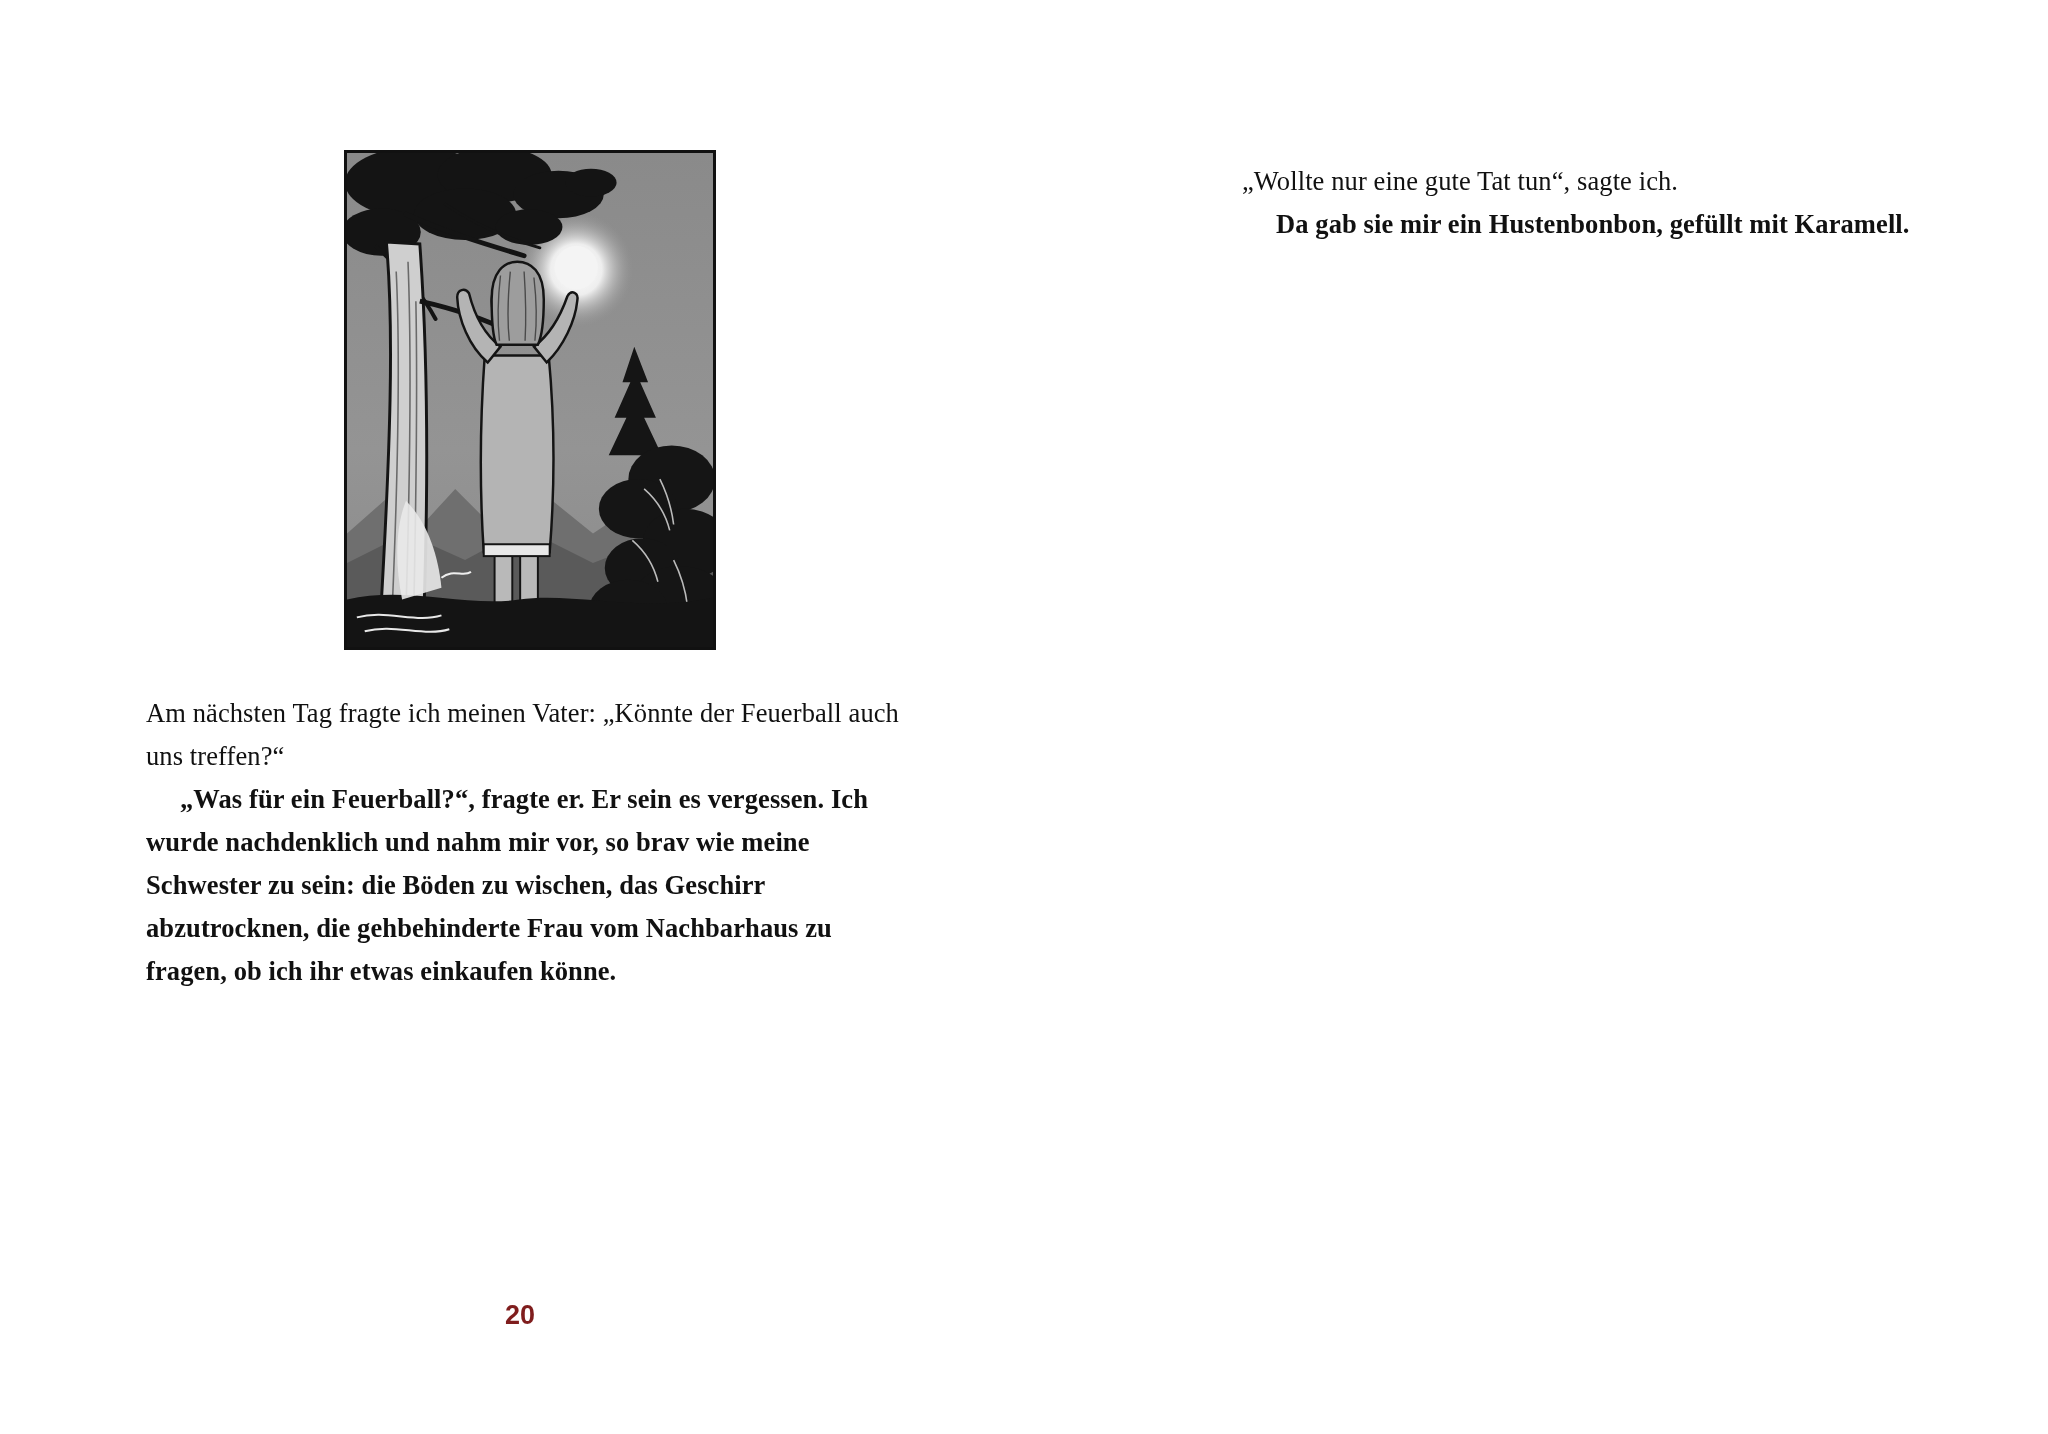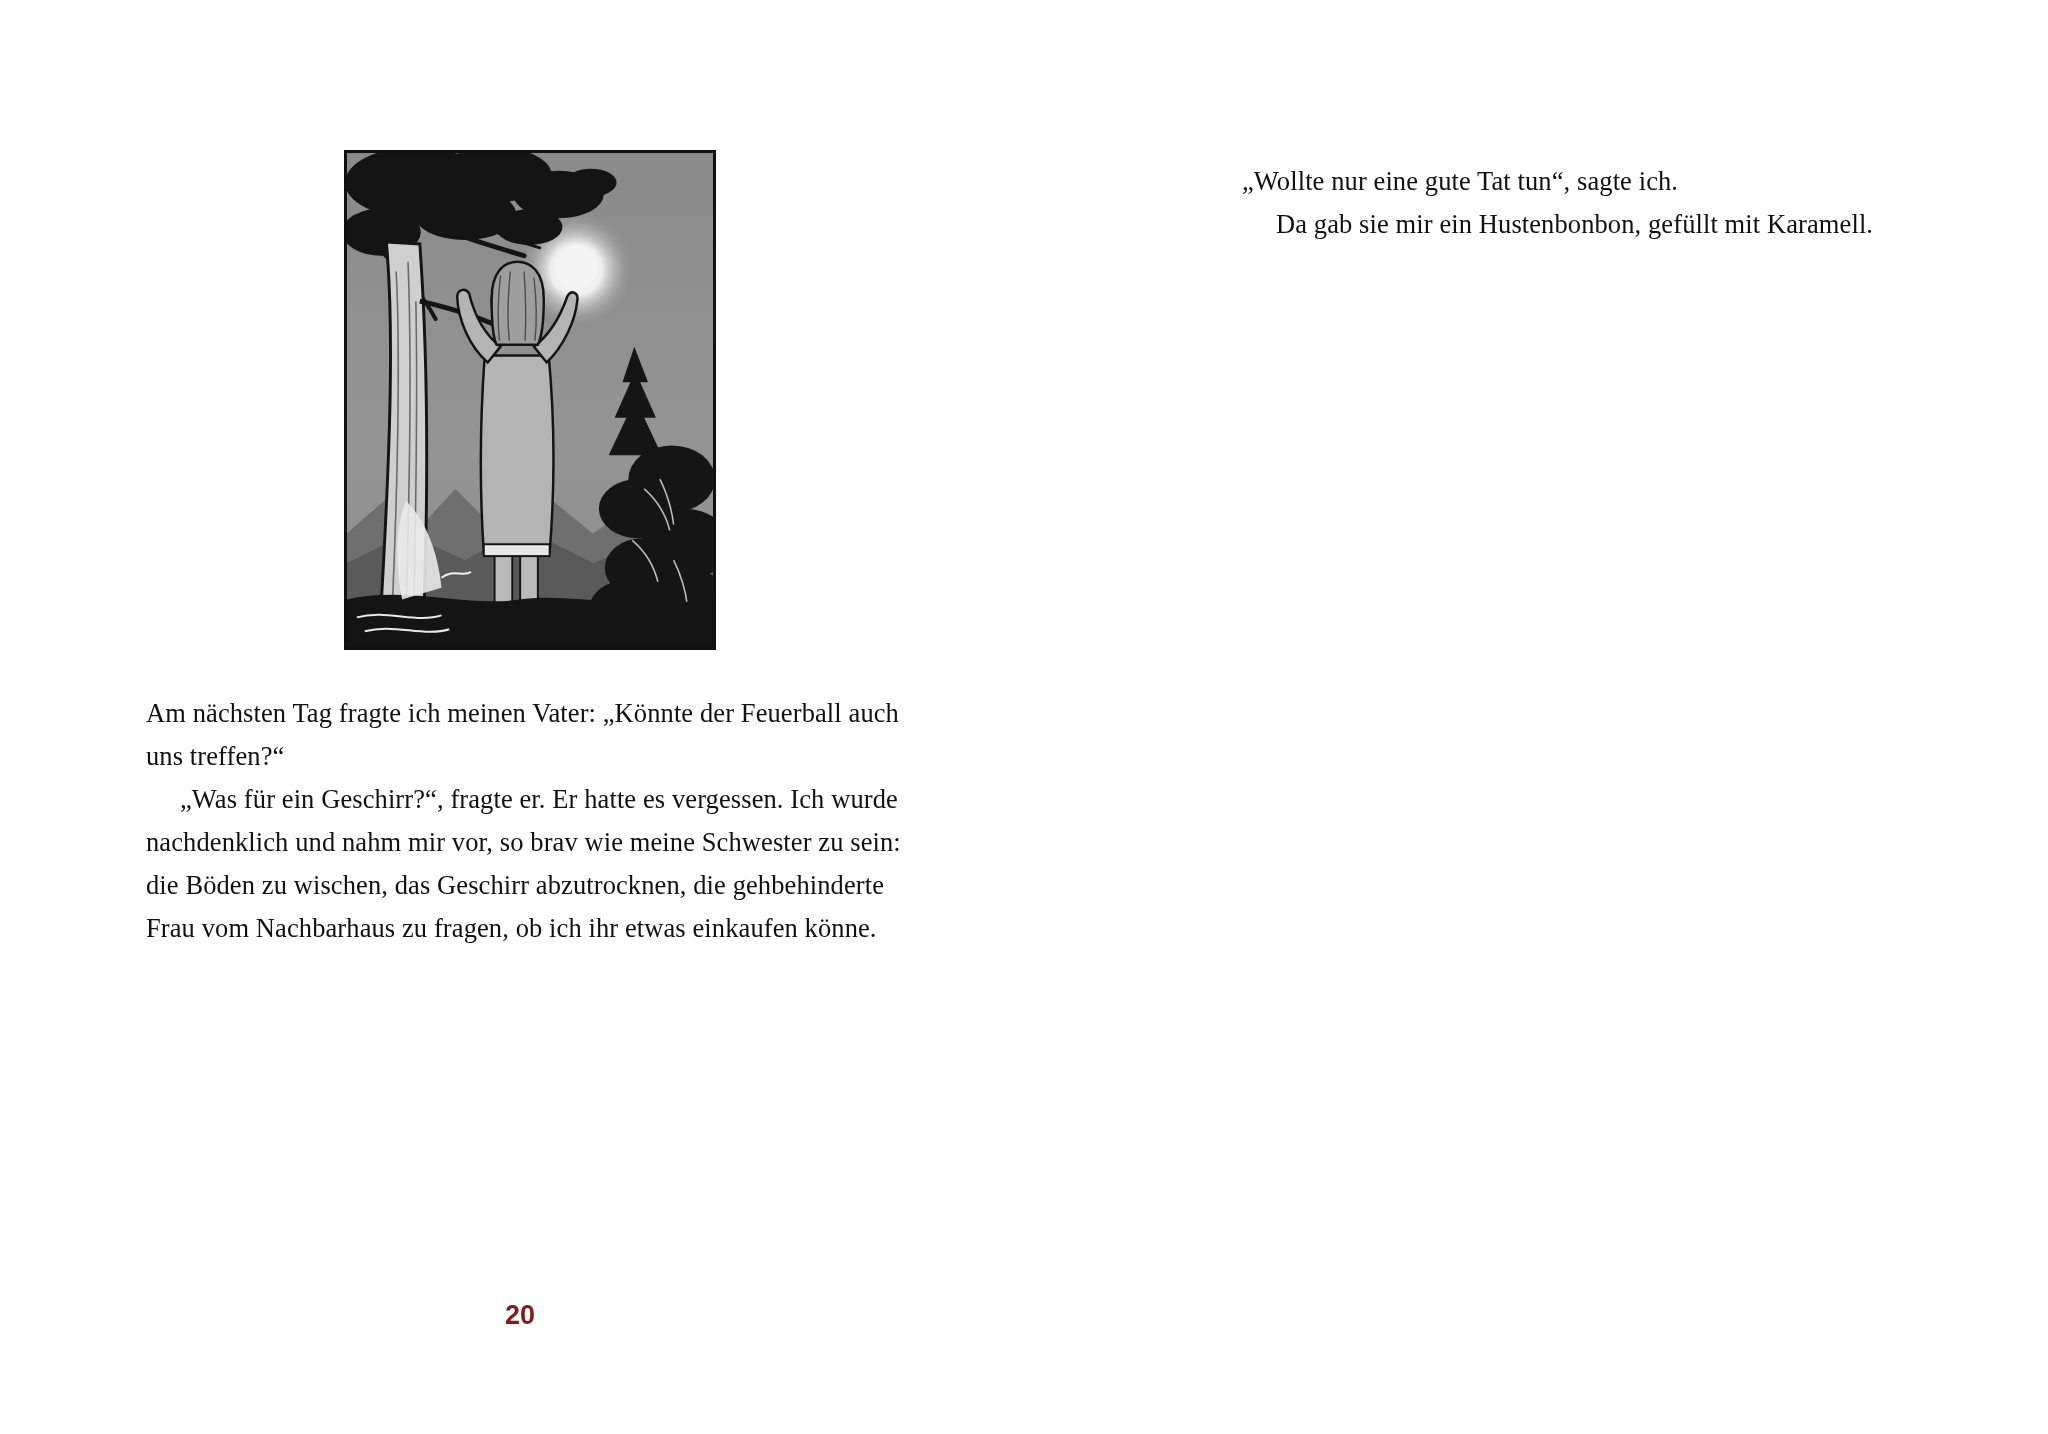--- a/index.html
+++ b/index.html
@@ -61,20 +61,21 @@
     font-size: 26.5px;
     line-height: 43px;
     color: #111;
     letter-spacing: 0.1px;
   }
   .textblock p {
     margin: 0;
   }
   .indent {
     text-indent: 34px;
+    font-weight: bold;
   }
   .block-left-1 {
     left: 146px;
     top: 692px;
     width: 760px;
   }
   .block-left-2 {
     left: 146px;
     top: 1041px;
     width: 760px;
@@ -195,21 +196,21 @@
           <path d="M10 470 C40 462 70 476 96 468"></path>
           <path d="M18 484 C48 476 78 490 104 482"></path>
           <path d="M96 430 C108 420 118 430 126 424"></path>
         </g>
         <path d="M60 352 C78 370 92 400 96 440 L56 452 C48 412 50 376 60 352 Z" fill="#e9e9e9" opacity="0.9"></path>
       </svg>
     </div>
 
     <div class="textblock block-left-1">
       <p>Am nächsten Tag fragte ich meinen Vater: „Könnte der Feuerball auch uns treffen?“</p>
-      <p class="indent">„Was für ein Geschirr?“, fragte er. Er hatte es vergessen. Ich wurde nachdenklich und nahm mir vor, so brav wie meine Schwester zu sein: die Böden zu wischen, das Geschirr abzutrocknen, die gehbehinderte Frau vom Nachbarhaus zu fragen, ob ich ihr etwas einkaufen könne.</p>
+      <p class="indent">„Was für ein Feuerball?“, fragte er. Er sein es vergessen. Ich wurde nachdenklich und nahm mir vor, so brav wie meine Schwester zu sein: die Böden zu wischen, das Geschirr abzutrocknen, die gehbehinderte Frau vom Nachbarhaus zu fragen, ob ich ihr etwas einkaufen könne.</p>
     </div>
 
 
     <div class="folio">20</div>
   </div>
 
   <div class="page-right">
     <div class="textblock block-right-1">
       <p>„Wollte nur eine gute Tat tun“, sagte ich.</p>
       <p class="indent">Da gab sie mir ein Hustenbonbon, gefüllt mit Karamell.</p>

